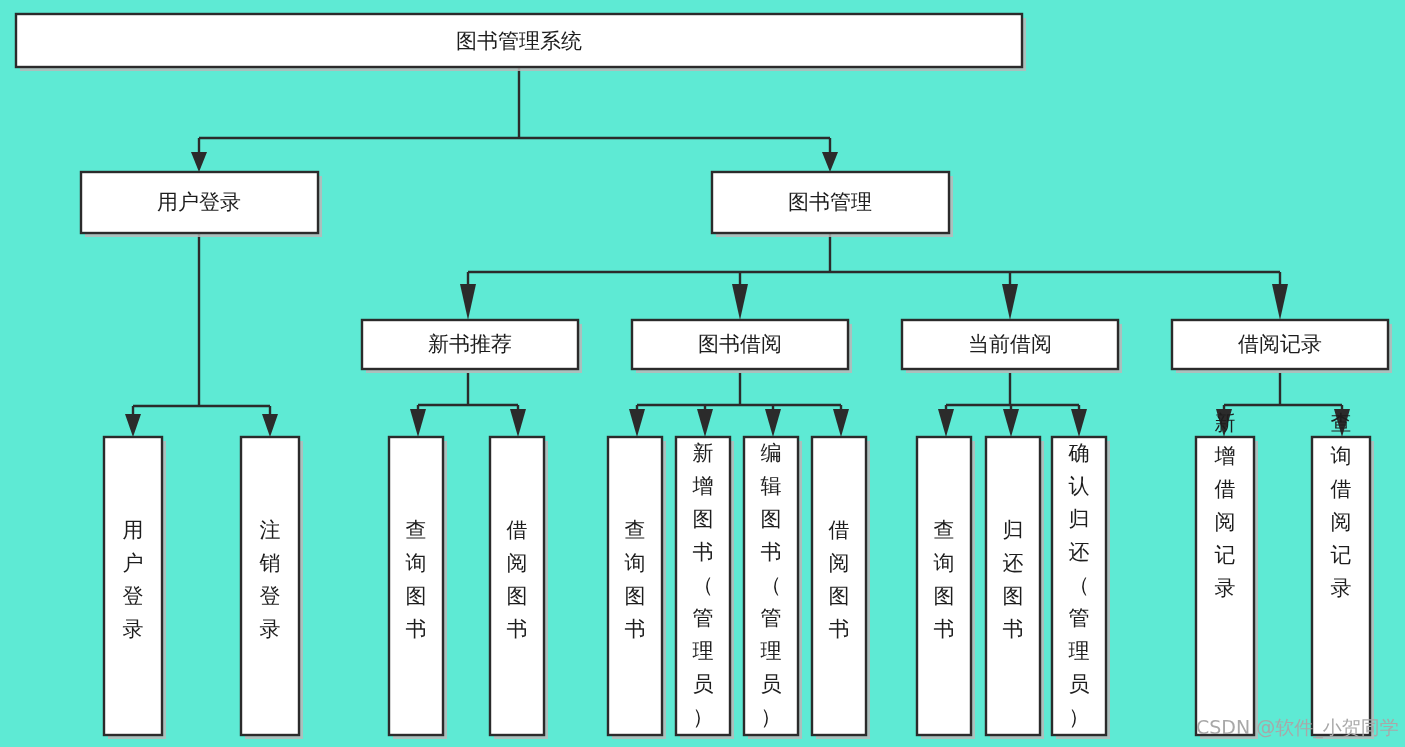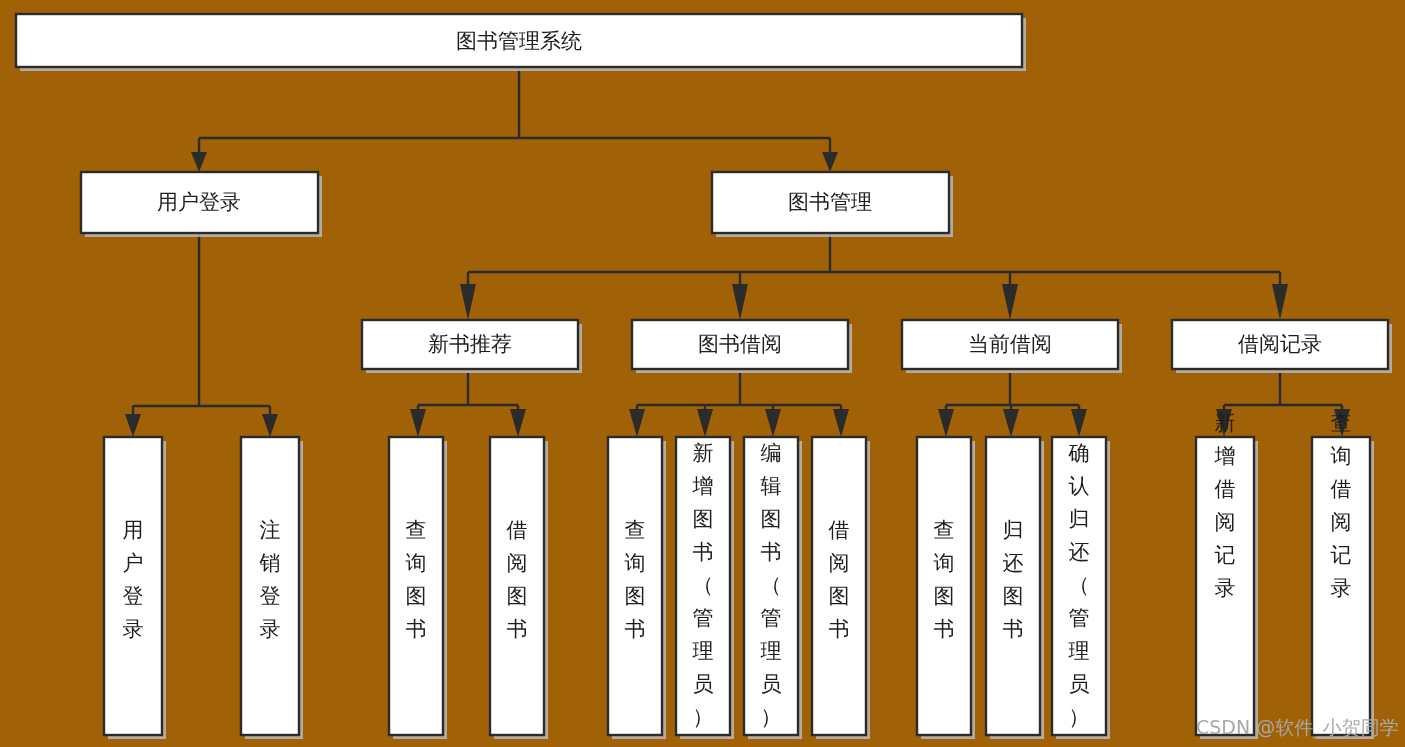--- a/index.html
+++ b/index.html
@@ -8,21 +8,21 @@
     padding: 0;
     background: #ffffff;
   }
   body {
     font-family: "DejaVu Sans", "Liberation Sans", sans-serif;
   }
   #diagram-root {
     position: relative;
     width: 1405px;
     height: 747px;
-    background: #a16207;
+    background: #5eead4;
     overflow: hidden;
   }
   svg#chart-svg {
     position: absolute;
     top: 0;
     left: 0;
     width: 1405px;
     height: 747px;
     display: block;
   }

